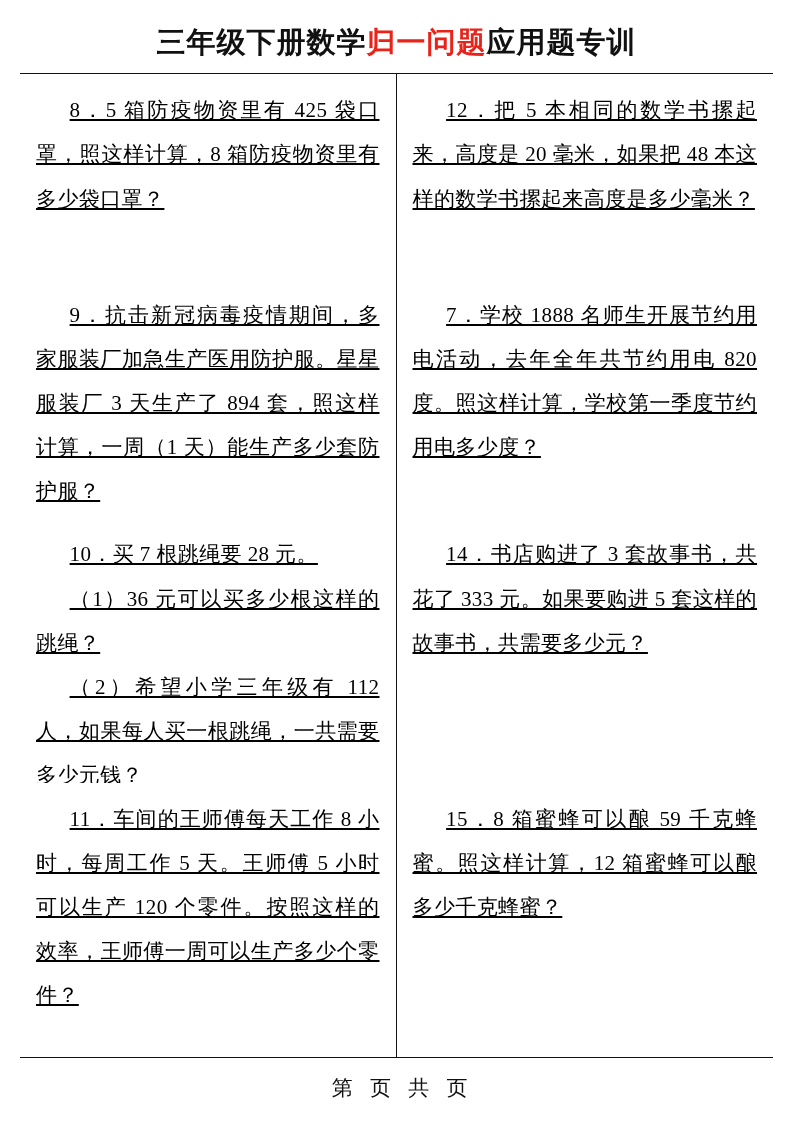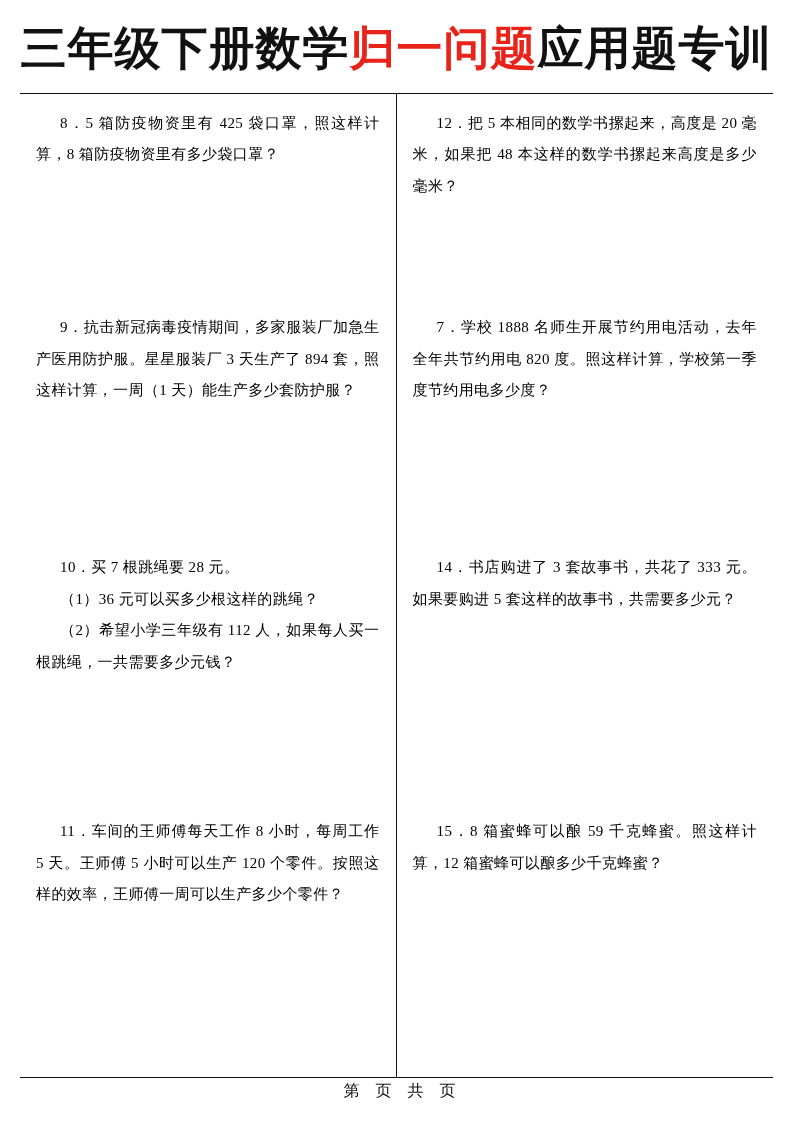--- a/index.html
+++ b/index.html
@@ -24,23 +24,23 @@
 
   
   .title-wrap {
     padding-top: 26px;
     padding-bottom: 8px;
     text-align: center;
     white-space: nowrap;
   }
   .title {
     display: inline-block;
-    font-family: Liberation Mono, monospace;
+    font-family: Liberation Sans, sans-serif;
     font-weight: bold;
-    font-size: 46px;
+    font-size: 29px;
     letter-spacing: 1px;
     line-height: 1.15;
   }
   .title .seg {
     display: inline;
   }
   .title .black {
     color: #111111;
   }
   .title .red {
@@ -75,44 +75,45 @@
     padding: 14px 16px 10px 16px;
     overflow: hidden;
   }
   
   .r0 { height: 205px; }
   .r1 { height: 240px; }
   .r2 { height: 265px; }
   .r3 { height: 275px; }
 
   .q {
-    font-size: 15px;
+    font-size: 21px;
     line-height: 2.1;
     text-align: justify;
     text-justify: inter-ideograph;
     letter-spacing: 0.4px;
+    text-decoration: underline;
   }
   .q p {
     margin: 0;
   }
   .q p + p {
     margin-top: 0;
   }
   .indent {
     text-indent: 1.6em;
   }
 
   
   .footer {
     position: absolute;
     left: 0;
     right: 0;
     bottom: 20px;
     text-align: center;
-    font-size: 16px;
+    font-size: 21px;
     letter-spacing: 6px;
     color: #111;
     margin-left: 12px;
   }
 </style>
 </head>
 <body>
 
 <div class="page">
 

